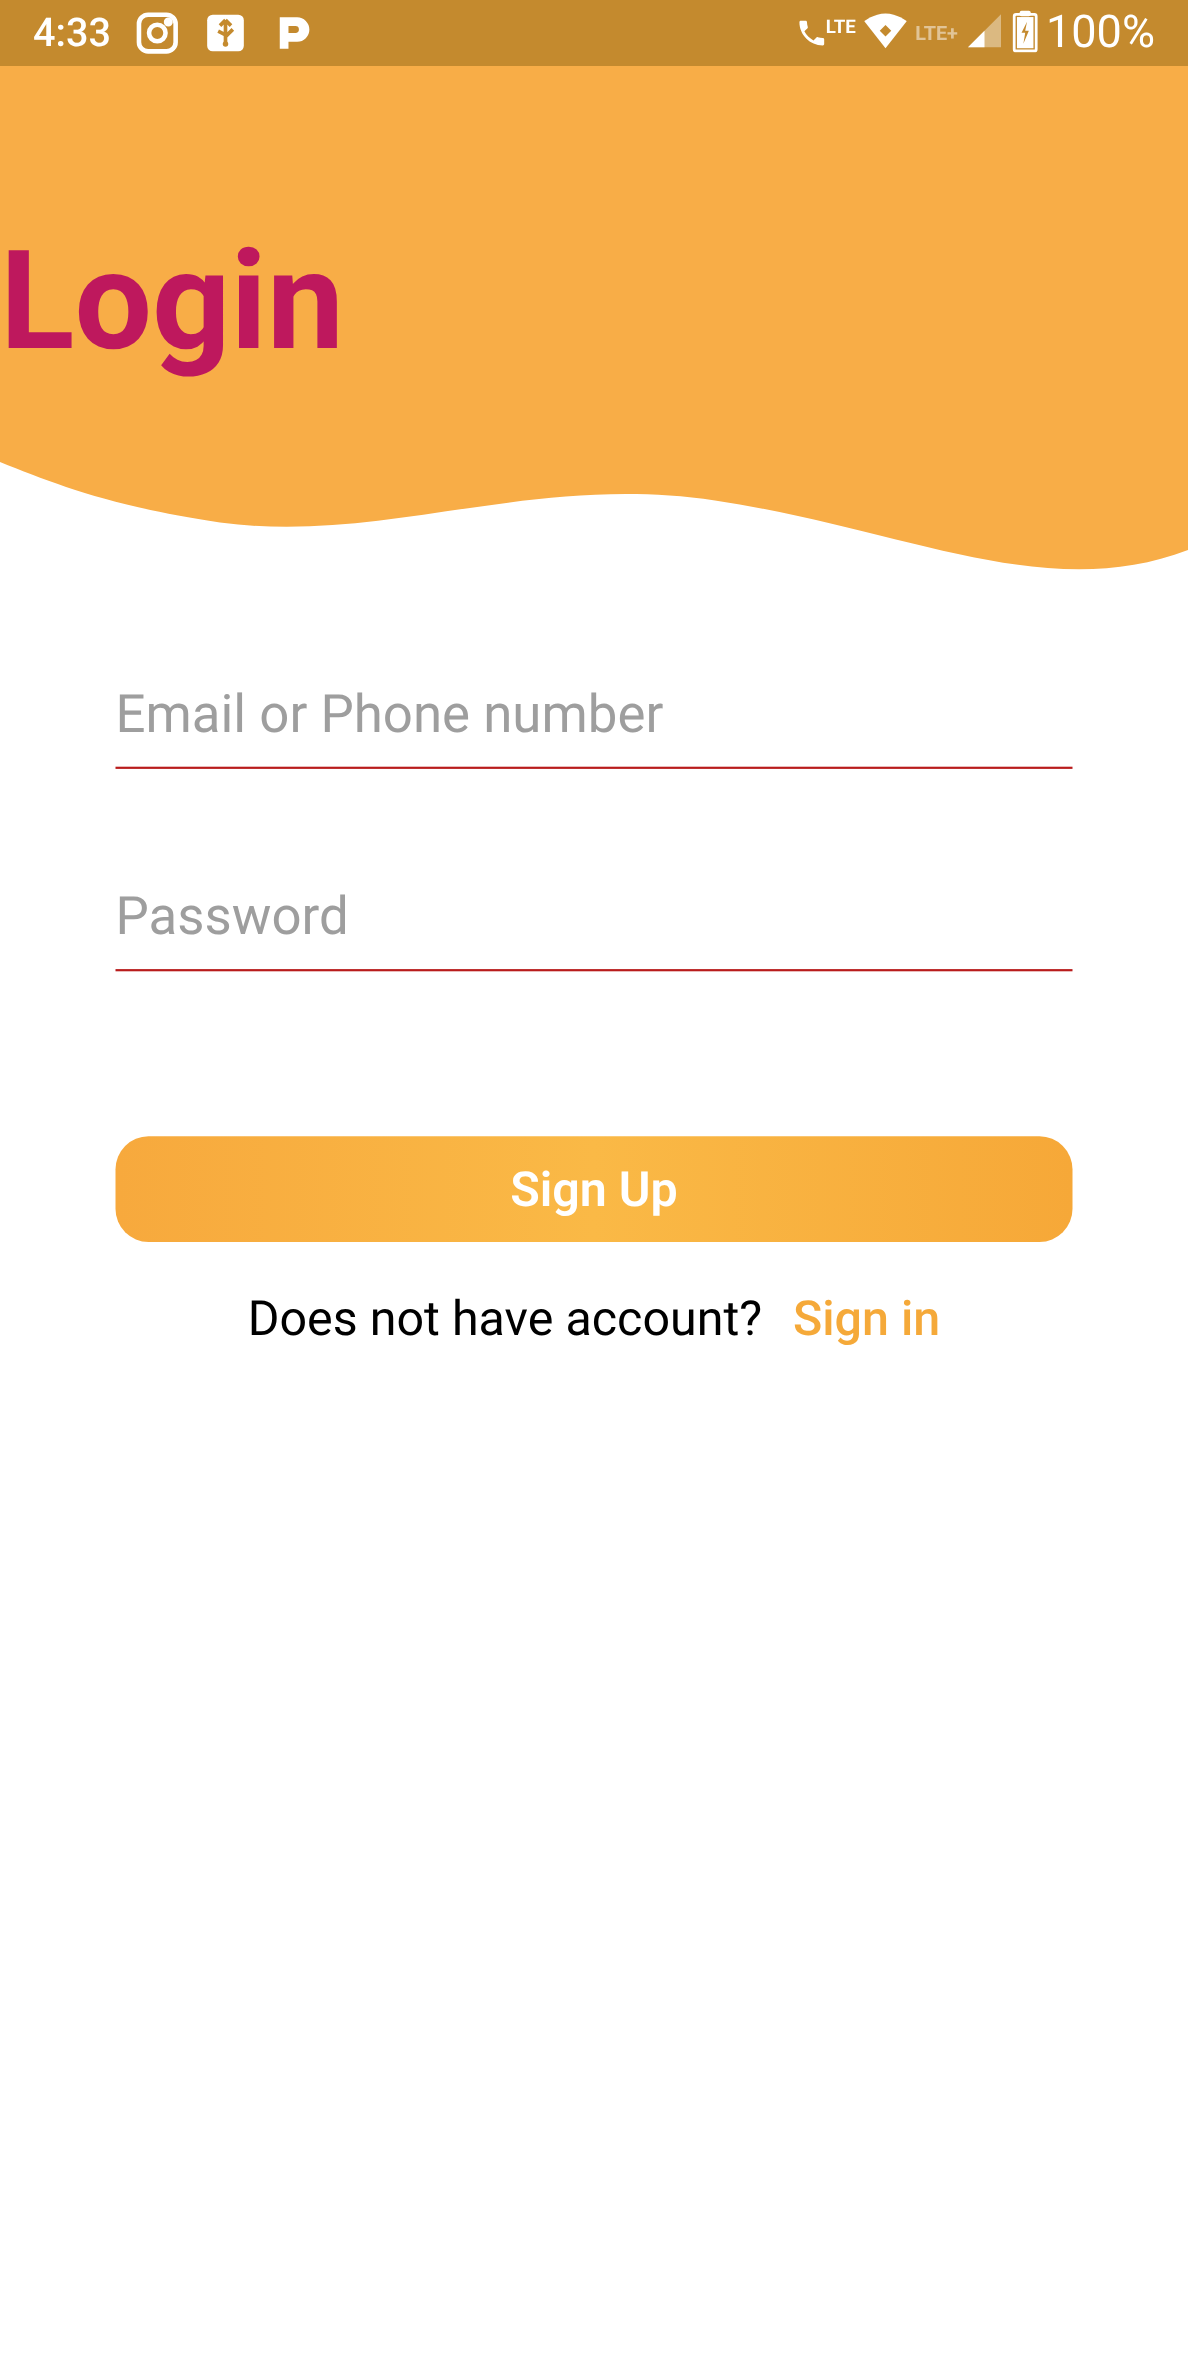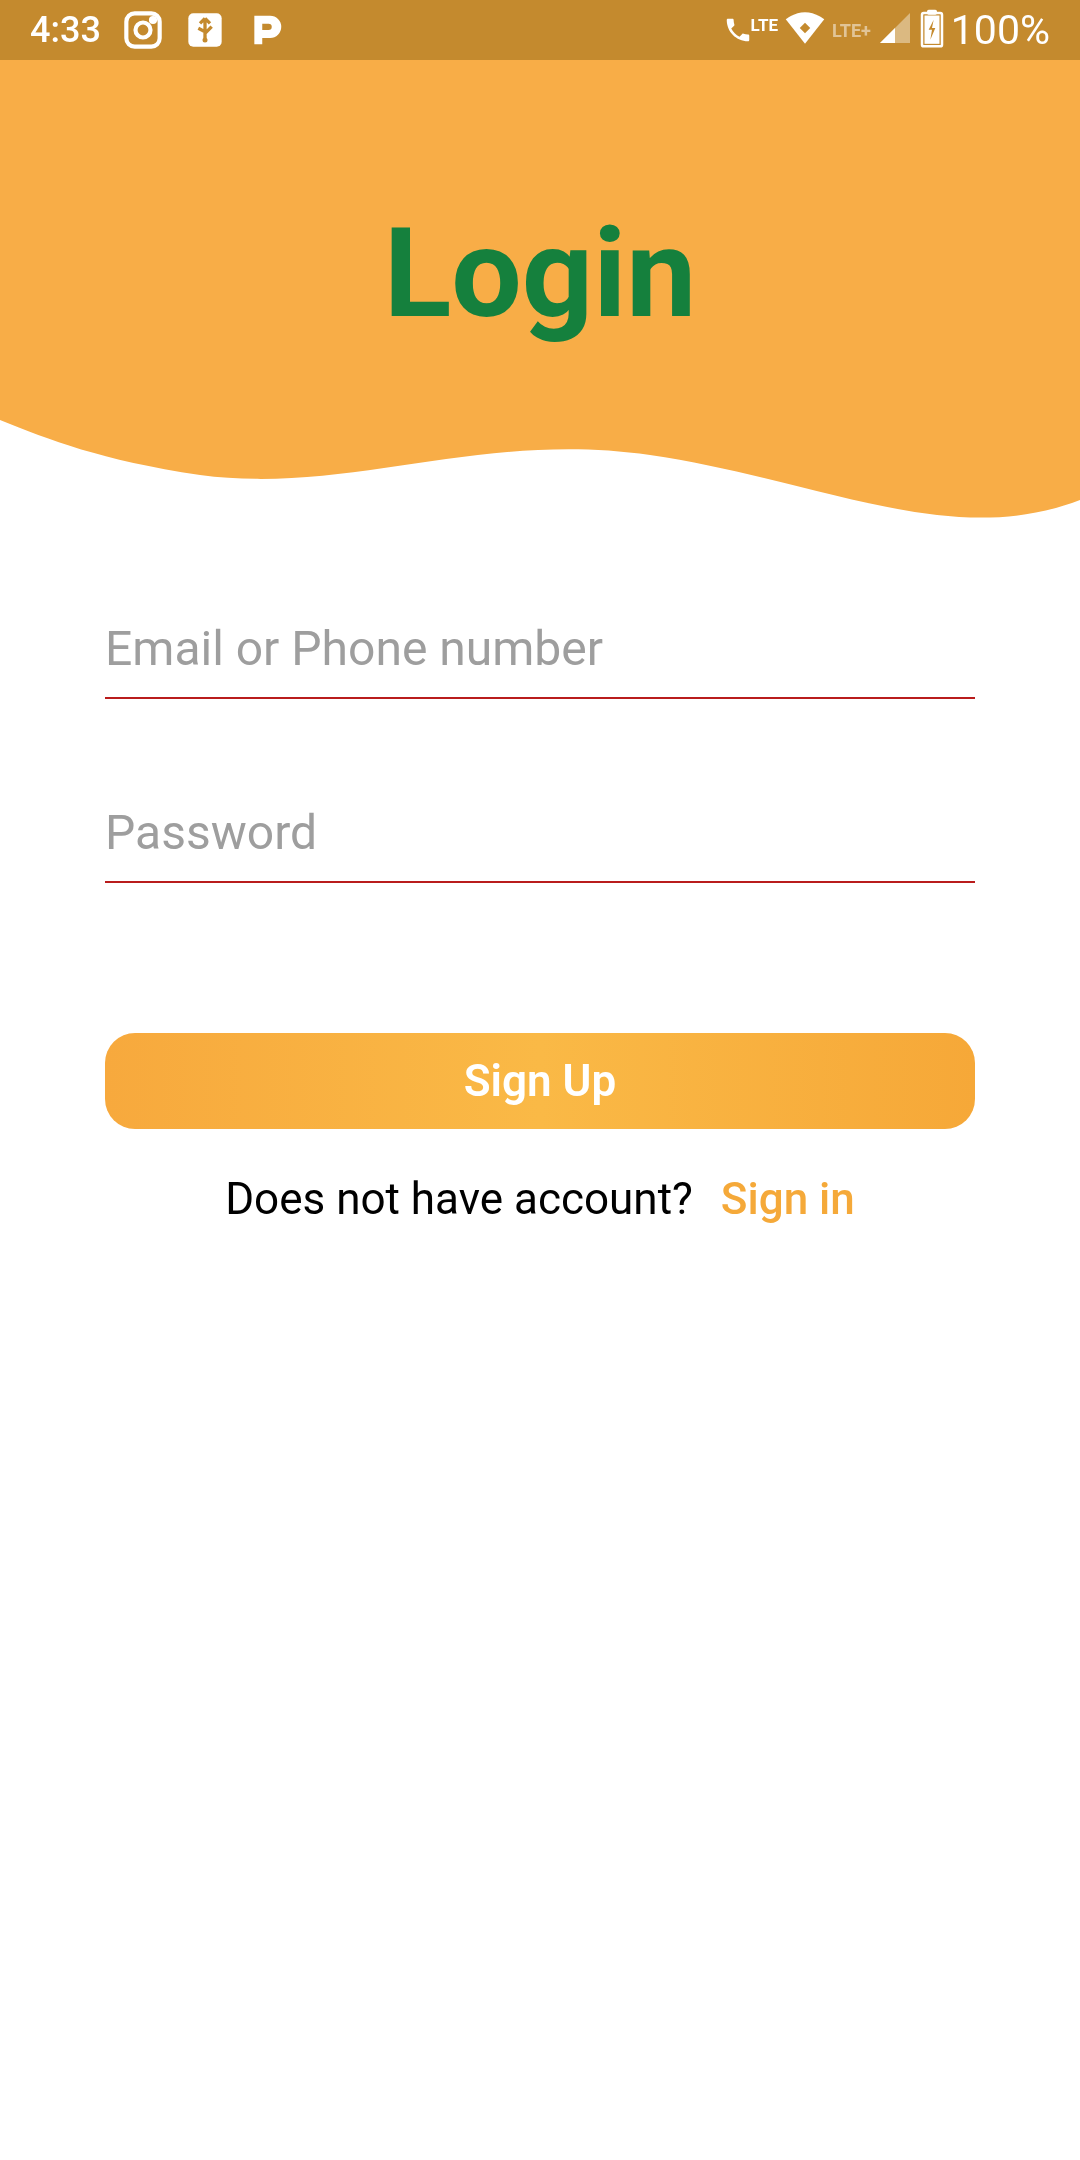--- a/index.html
+++ b/index.html
@@ -65,24 +65,24 @@
       left: 0;
       width: 100%;
       height: 500px;
     }
     
     .header-title {
       position: absolute;
       top: 140px;
       left: 0;
       right: 0;
-      text-align: center;
+      text-align: left;
       font-size: 125px;
       font-weight: 700;
-      color: #15803d;
+      color: #be185d;
       z-index: 2;
     }
     
     .form-container {
       position: absolute;
       top: 600px;
       left: 105px;
       right: 105px;
     }
     

